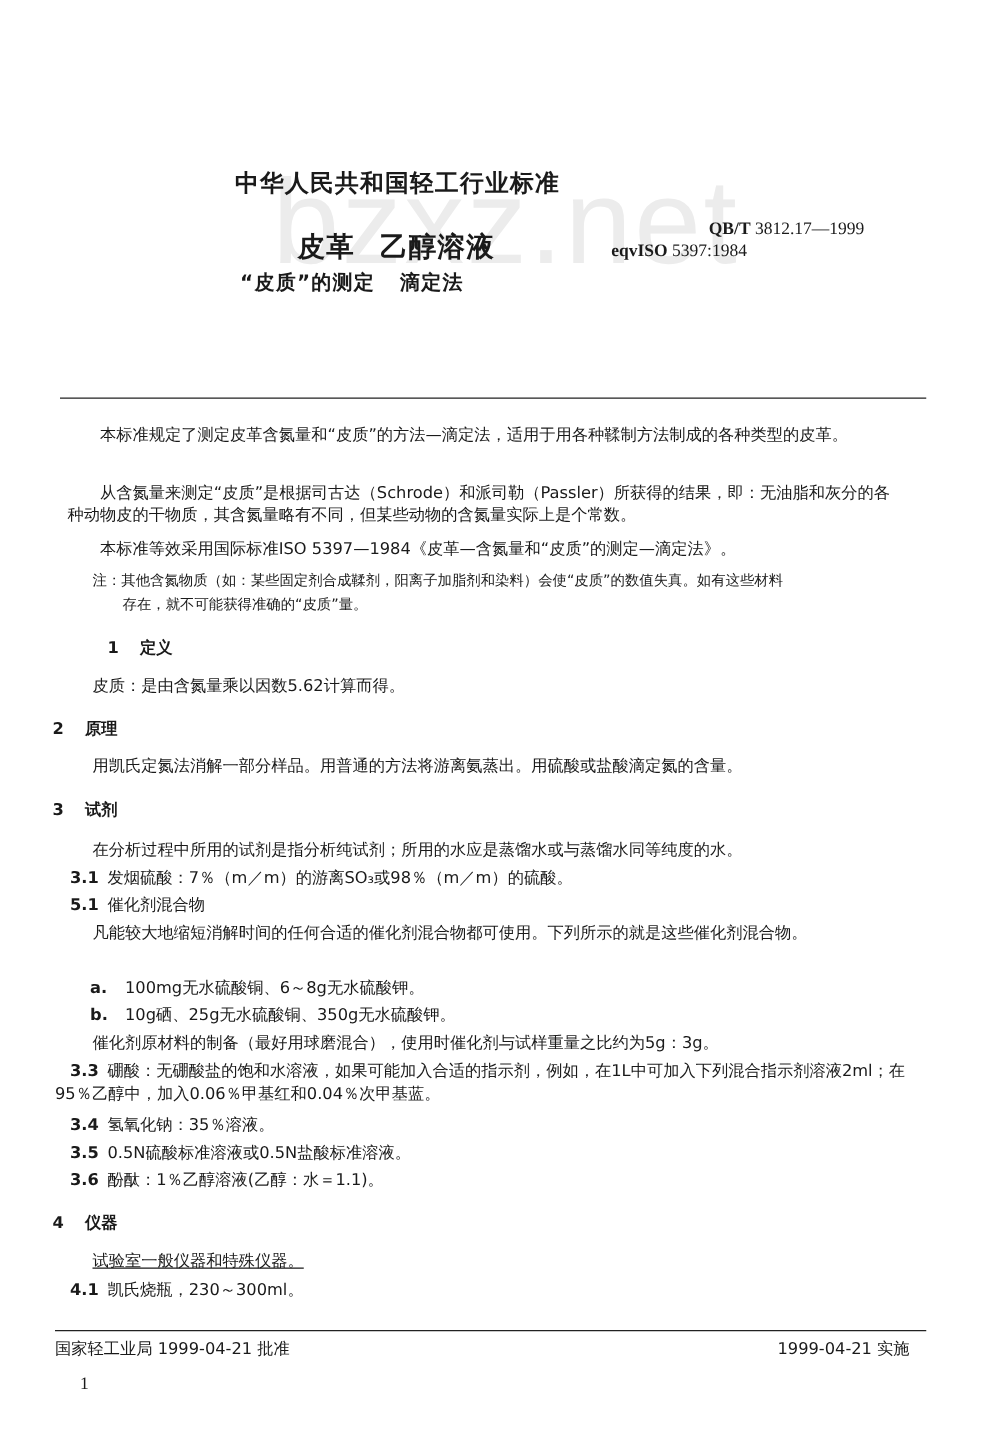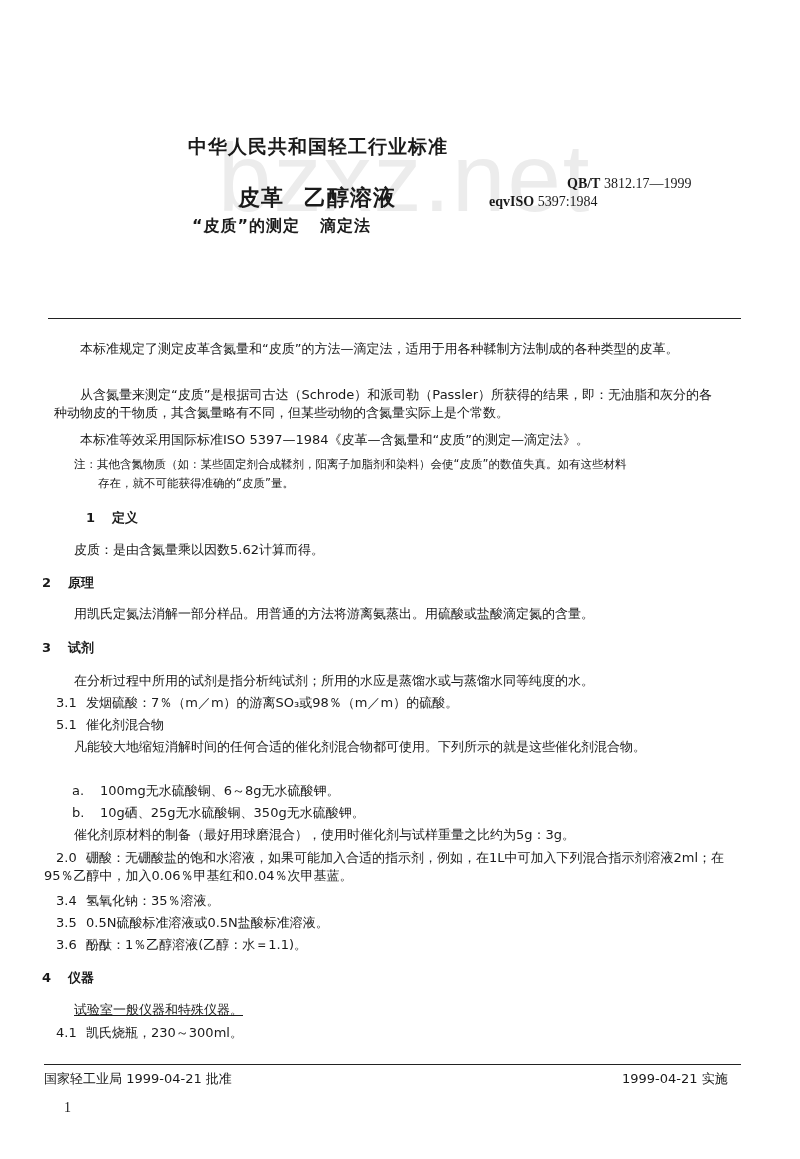--- a/index.html
+++ b/index.html
@@ -79,21 +79,21 @@
     }
     .wrap { white-space: normal; width: 670px; }
     .note { font-size: 11.5px; }
     .sec {
       position: absolute;
       font-size: 13px;
       font-weight: bold;
       z-index: 1;
     }
     .sec .num { display: inline-block; width: 26px; }
-    .snum { font-weight: normal; display: inline-block; width: 30px; }
+    .snum { font-weight: bold; display: inline-block; width: 30px; }
     .footer-left {
       left: 44px; top: 1070px;
       font-size: 13px;
     }
     .footer-right {
       left: 622px; top: 1070px;
       font-size: 13px;
     }
     .page-num {
       left: 64px; top: 1100px;
@@ -157,21 +157,21 @@
 
 <div class="p" style="left:72px; top:782px;">
   <span class="snum" style="width:28px;">a.</span><span>100mg无水硫酸铜、6～8g无水硫酸钾。</span>
 </div>
 <div class="p" style="left:72px; top:804px;">
   <span class="snum" style="width:28px;">b.</span><span>10g硒、25g无水硫酸铜、350g无水硫酸钾。</span>
 </div>
 <div class="p" style="left:74px; top:826px;">催化剂原材料的制备（最好用球磨混合），使用时催化剂与试样重量之比约为5g：3g。</div>
 
 <div class="p wrap" style="left:44px; top:849px; width:690px;">
-  <span style="display:inline-block; width:12px;"></span><span class="snum">2.0</span><span>硼酸：无硼酸盐的饱和水溶液，如果可能加入合适的指示剂，例如，在1L中可加入下列混合指示剂溶液2ml；在95％乙醇中，加入0.06％甲基红和0.04％次甲基蓝。</span>
+  <span style="display:inline-block; width:12px;"></span><span class="snum">3.3</span><span>硼酸：无硼酸盐的饱和水溶液，如果可能加入合适的指示剂，例如，在1L中可加入下列混合指示剂溶液2ml；在95％乙醇中，加入0.06％甲基红和0.04％次甲基蓝。</span>
 </div>
 <div class="p" style="left:56px; top:892px;">
   <span class="snum">3.4</span><span>氢氧化钠：35％溶液。</span>
 </div>
 <div class="p" style="left:56px; top:914px;">
   <span class="snum">3.5</span><span>0.5N硫酸标准溶液或0.5N盐酸标准溶液。</span>
 </div>
 <div class="p" style="left:56px; top:936px;">
   <span class="snum">3.6</span><span>酚酞：1％乙醇溶液(乙醇：水＝1.1)。</span>
 </div>

